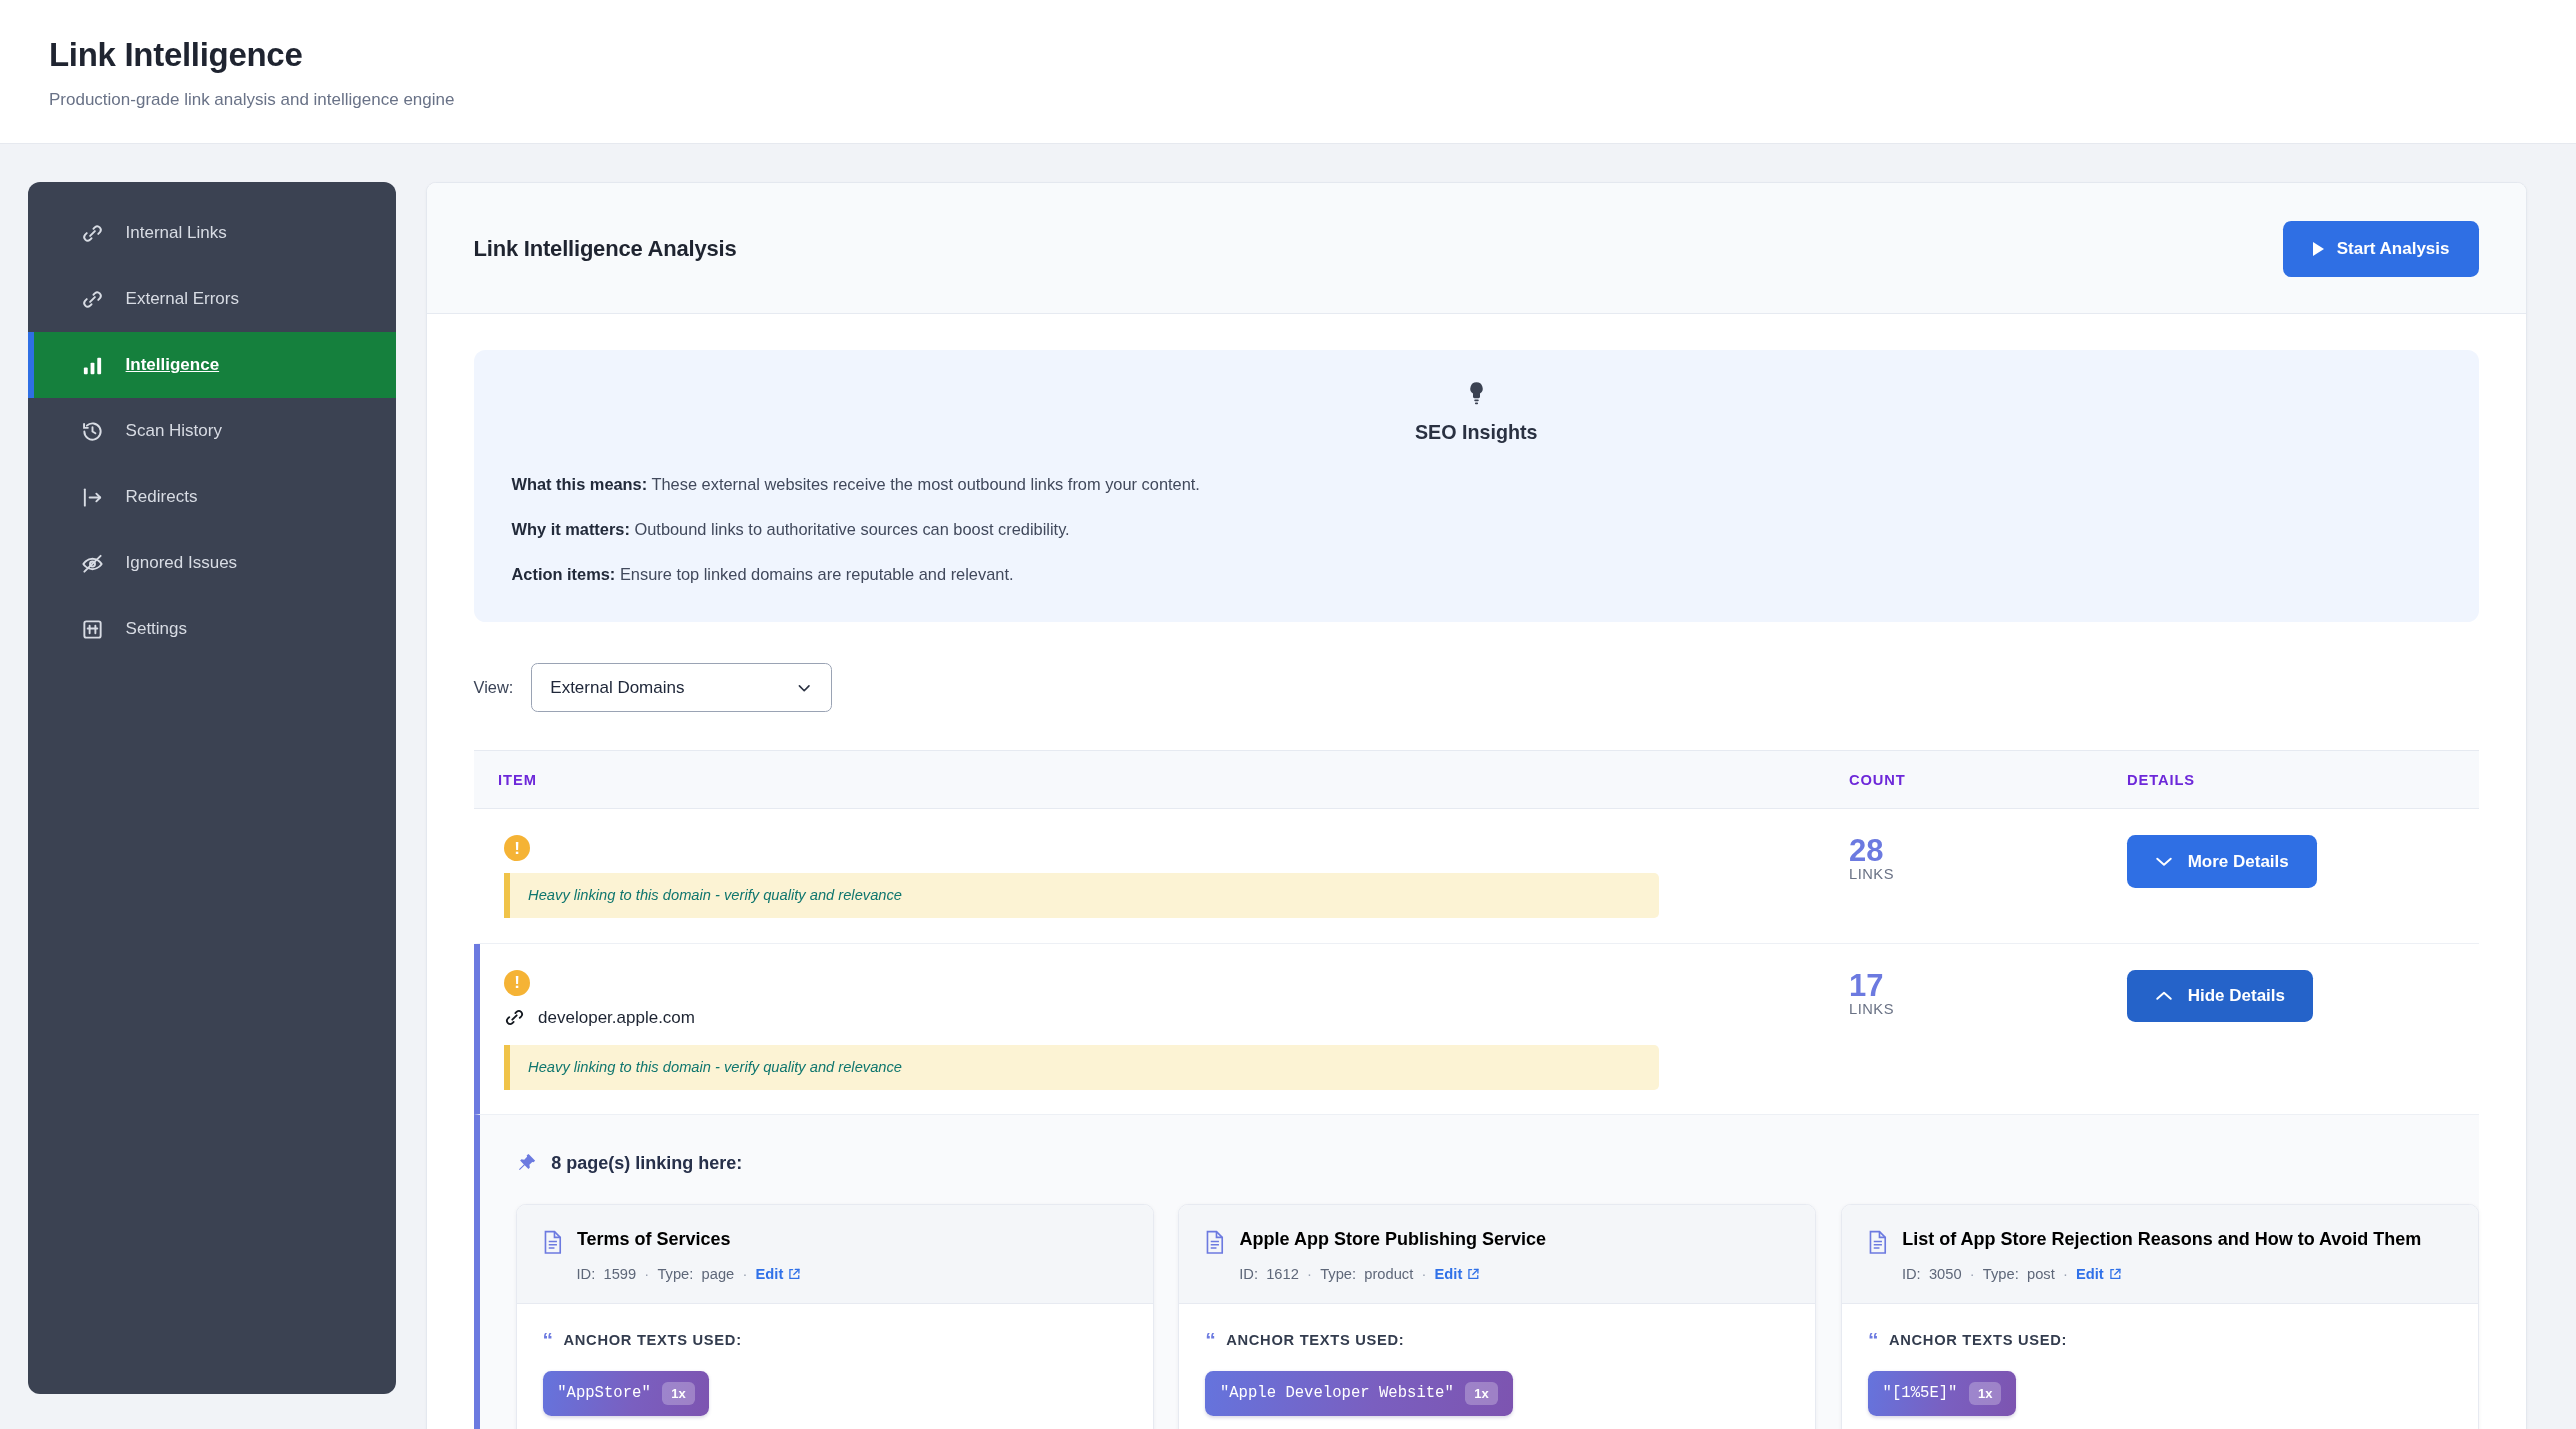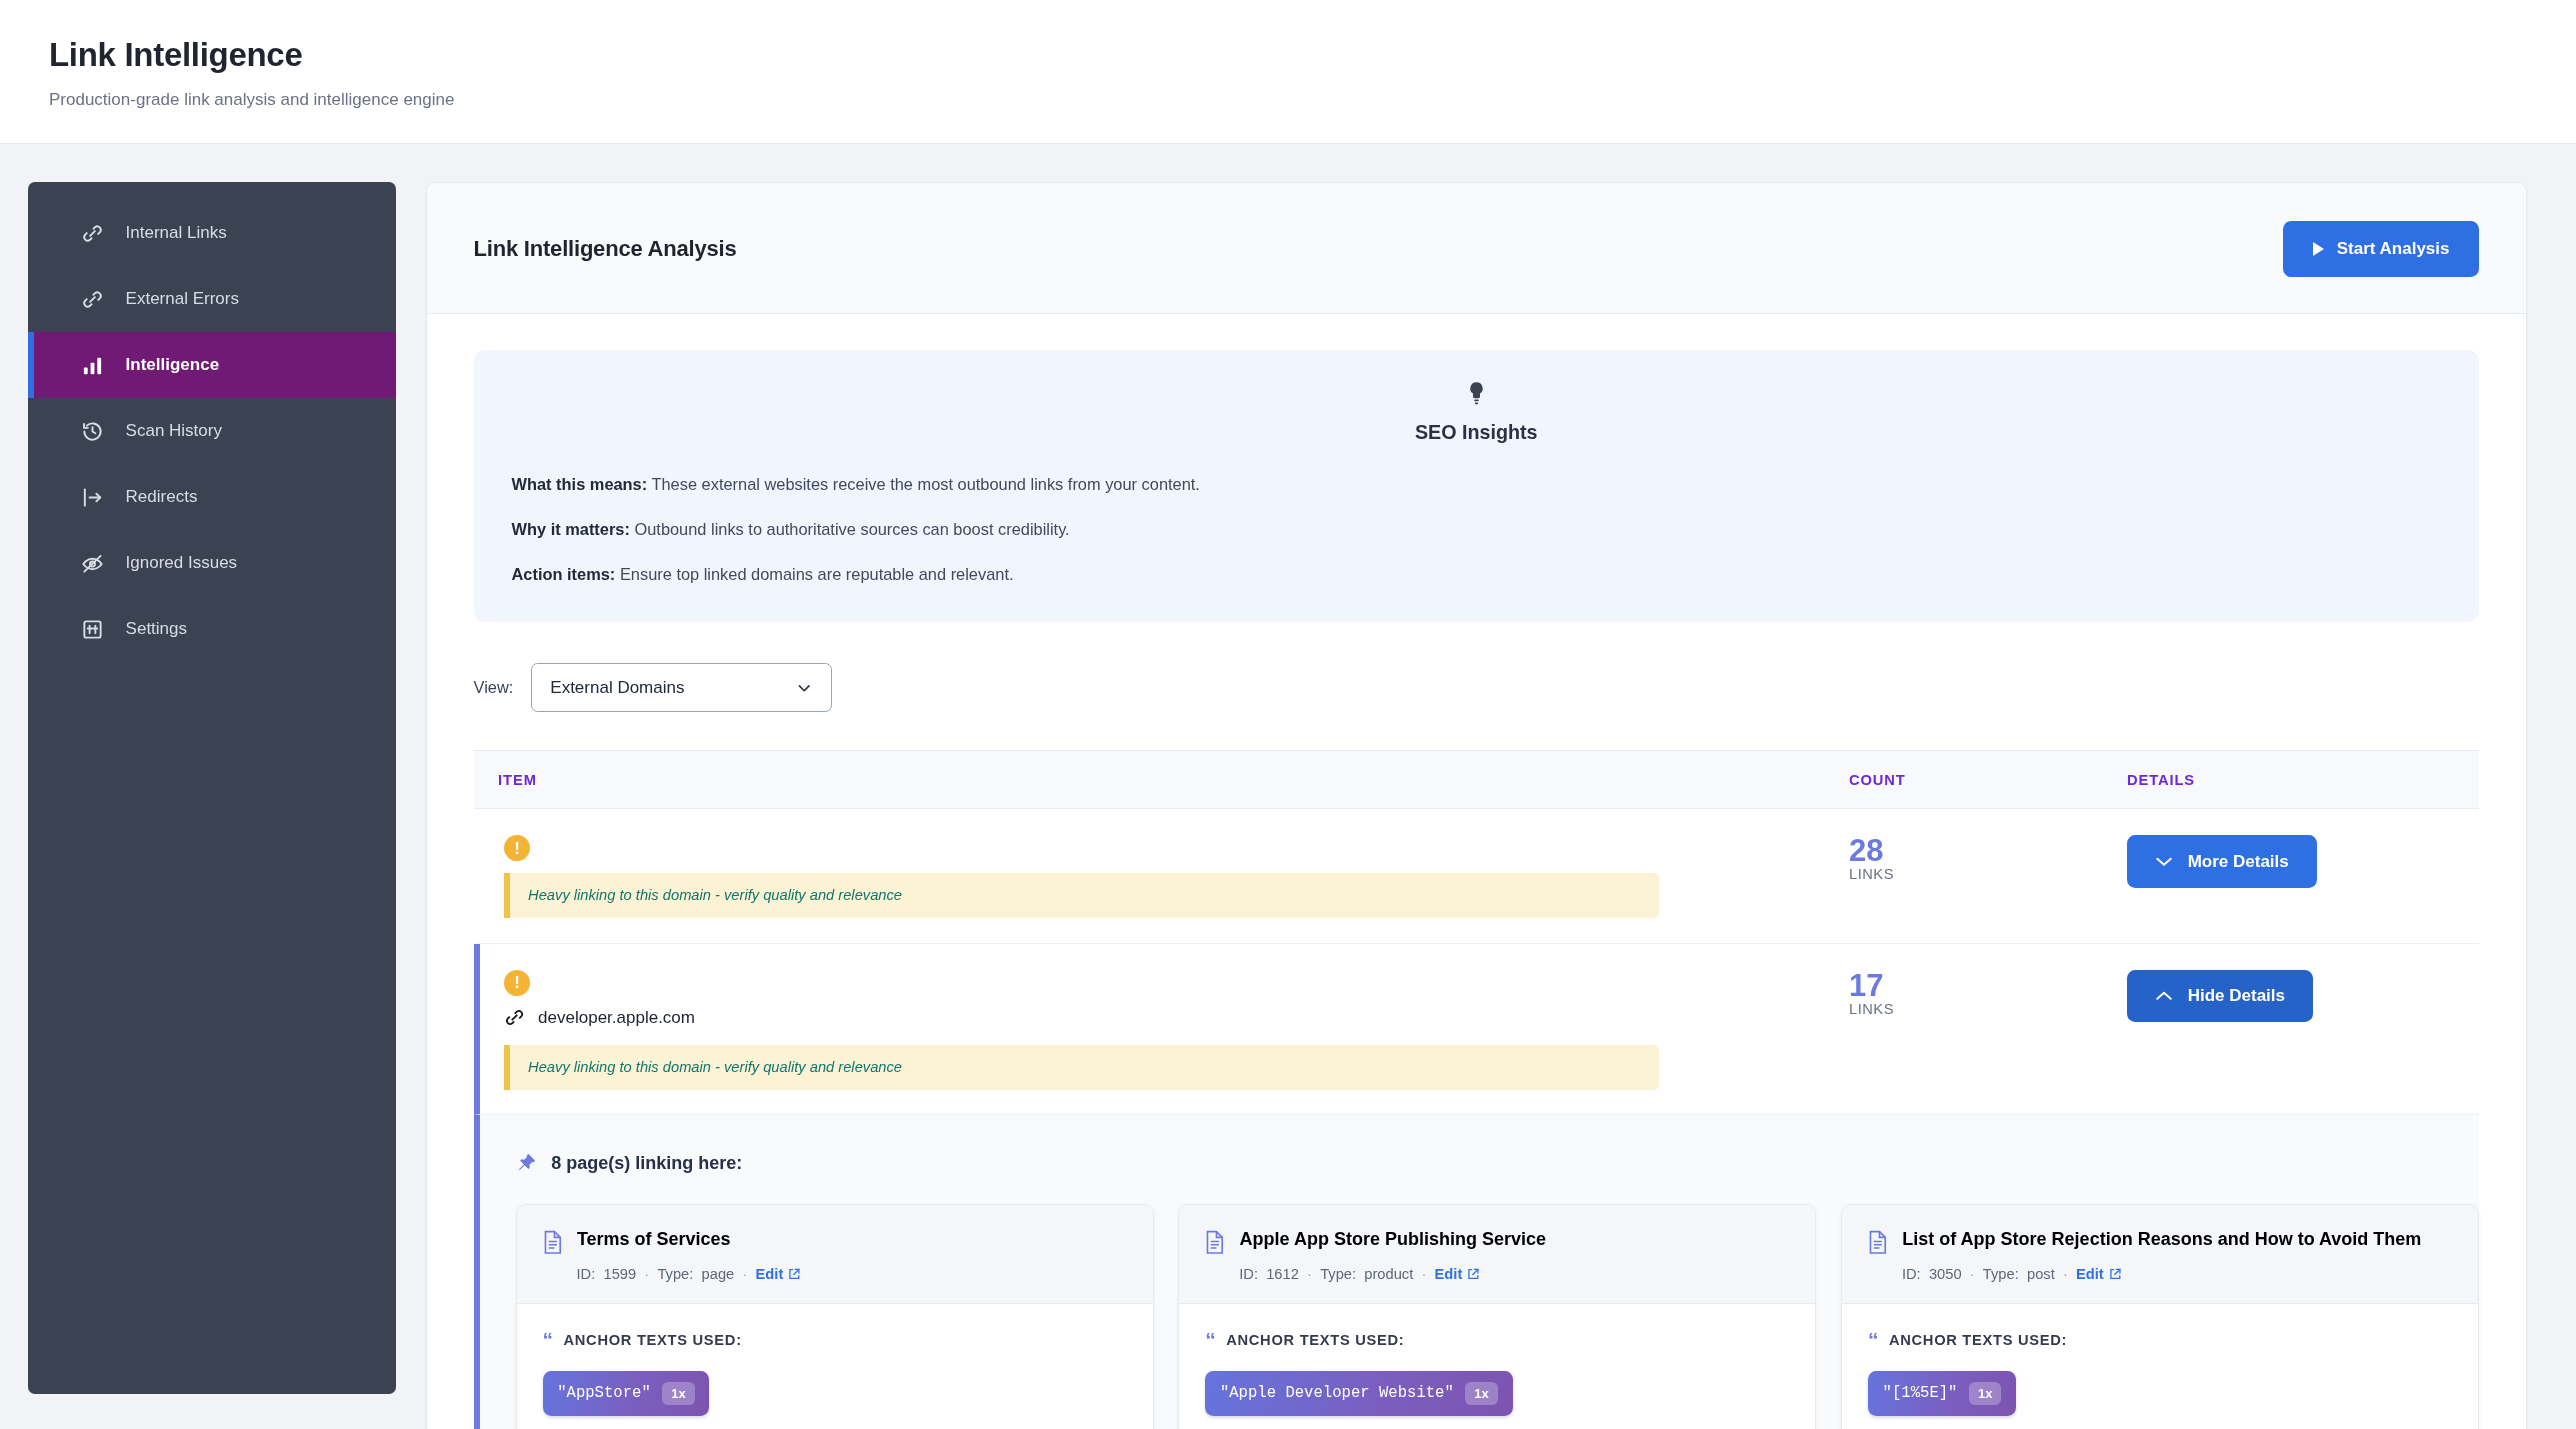--- a/index.html
+++ b/index.html
@@ -36,42 +36,43 @@
     align-items: flex-start;
     padding: 38px 49px 0 28px;
     gap: 29.5px;
   }
 
   
   .sidebar {
     width: 368px;
     flex: 0 0 368px;
     background: #3b4252;
-    border-radius: 7px;
+    border-radius: 12px;
     padding: 18px 0 33px 0;
     overflow: hidden;
     min-height: 1212px;
   }
   .nav-item {
     display: flex;
     align-items: center;
     gap: 21px;
     height: 66px;
     padding-left: 46px;
     color: #d8dce4;
     font-size: 17px;
     font-weight: 500;
     border-left: 6.6px solid transparent;
     cursor: pointer;
   }
   .nav-item.active {
-    background: #701a75;
+    background: #15803d;
     border-left-color: #2f6fe4;
     color: #ffffff;
     font-weight: 600;
+    text-decoration: underline;
   }
   .nav-icon {
     width: 24.6px;
     height: 24.6px;
     display: inline-flex;
     align-items: center;
     justify-content: center;
     flex: 0 0 24.6px;
   }
   .nav-icon svg { width: 23px; height: 23px; display: block; }

